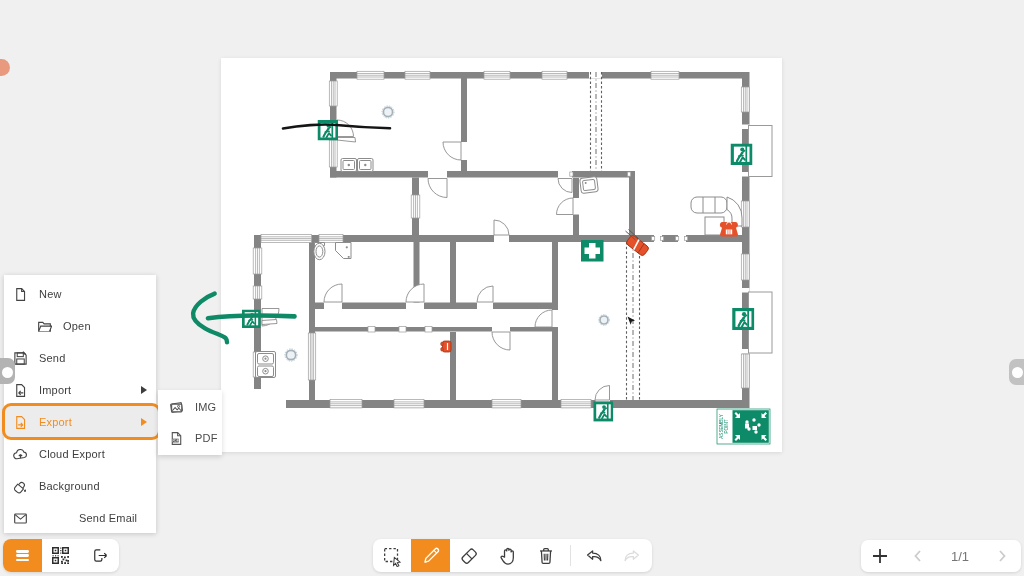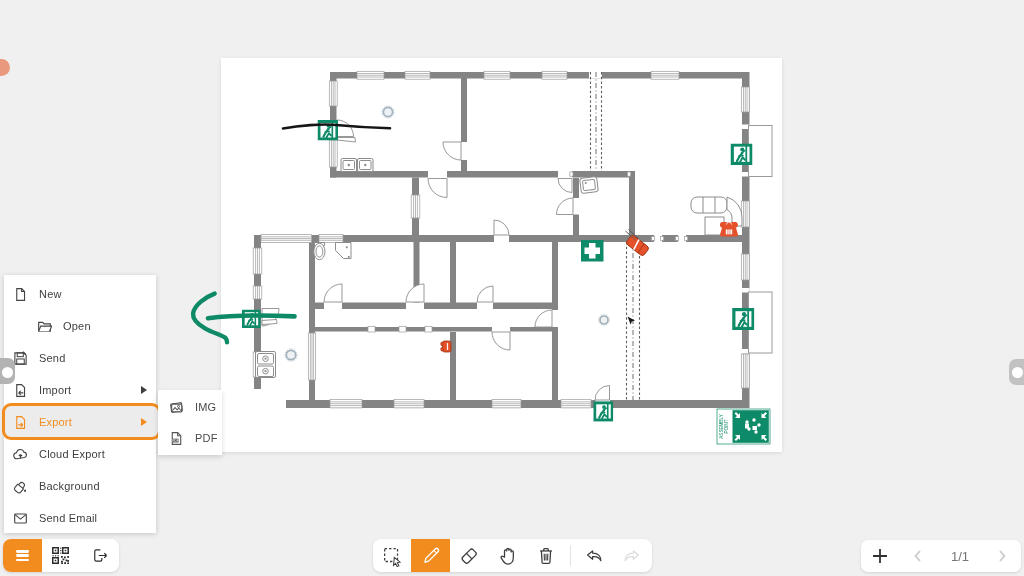--- a/index.html
+++ b/index.html
@@ -468,21 +468,21 @@
   <svg class="mi" viewBox="0 0 16 16">
       <g transform="rotate(40 7 9)">
         <path d="M3.2,7.5 h8 v4.5 a2.4,2.4 0 0 1 -2.4,2.4 h-3.2 a2.4,2.4 0 0 1 -2.4,-2.4 z" fill="none" stroke="#444" stroke-width="1.2" stroke-linejoin="round"></path>
         <path d="M4.4,7.5 V5.6 a2.8,2.8 0 0 1 5.6,0 V7.5" fill="none" stroke="#444" stroke-width="1.1"></path>
       </g>
       <path d="M13.2,10.8 c1,1.4 1,2.4 0.1,2.9 c-0.9,0.4 -1.8,-0.3 -1.6,-1.4 c0.1,-0.6 0.7,-1 1.5,-1.5 z" fill="#444"></path>
     </svg>
   <span class="ml">Background</span>
 </div>
 
-<div class="abs menurow" style="left:4px; top:502px;">
+<div class="abs menurow" style="left:4px; top:502px;gap:40px;">
   <svg class="mi" viewBox="0 0 16 16">
       <rect x="1.8" y="3.2" width="12.4" height="9.6" rx="0.8" fill="none" stroke="#444" stroke-width="1.2"></rect>
       <path d="M2.2,3.8 L8,8.6 L13.8,3.8" fill="none" stroke="#444" stroke-width="1.2"></path>
     </svg>
   <span class="ml">Send Email</span>
 </div>
 
 <div class="abs" style="left:-9px; top:358px; width:24px; height:26px; background:#b3b3b3; border-radius:7px;"></div>
 <div class="abs" style="left:2px; top:366.5px; width:11px; height:11px; background:#ffffff; border-radius:50%;"></div>
 

